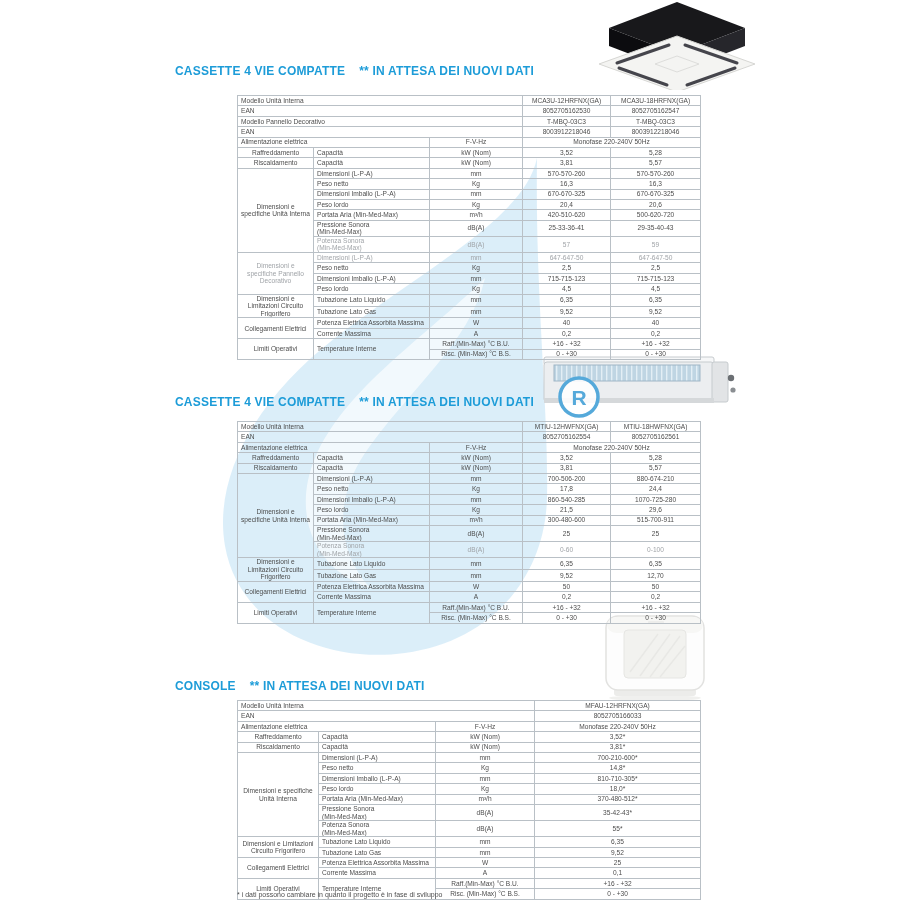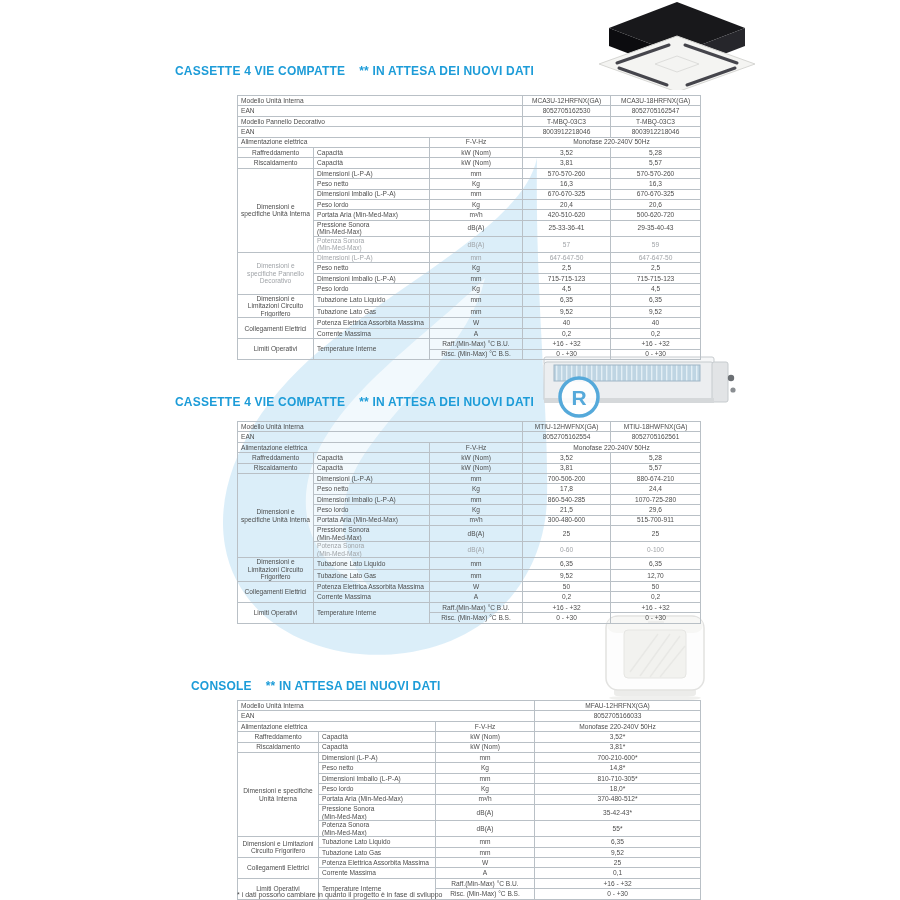--- a/index.html
+++ b/index.html
@@ -369,21 +369,21 @@
   <svg class="prod" style="left:598px;top:610px;width:118px;height:92px" viewBox="0 0 118 92" xmlns="http://www.w3.org/2000/svg">
     <ellipse cx="57" cy="88" rx="46" ry="3" fill="#f0f0ee"></ellipse>
     <rect x="16" y="78" width="82" height="8" rx="3" fill="#ececea"></rect>
     <rect x="8" y="6" width="98" height="74" rx="12" fill="#fdfdfd" stroke="#e2e2e0" stroke-width="1.5"></rect>
     <rect x="9" y="7" width="96" height="16" rx="10" fill="#f7f7f5"></rect>
     <rect x="26" y="20" width="62" height="48" rx="4" fill="#f2f2ef" stroke="#e6e6e3" stroke-width="1"></rect>
     <path d="M32,62 L60,24 M42,66 L72,24 M52,67 L82,26 M62,67 L87,36" stroke="#e8e8e5" stroke-width="1.4" fill="none"></path>
     <rect x="50" y="11" width="16" height="2.5" rx="1" fill="#ededeb"></rect>
   </svg>
 
-  <div class="sec-heading" style="left:191px;top:679px">
+  <div class="sec-heading" style="left:175px;top:679px">
     <span>CONSOLE</span><span class="note">** IN ATTESA DEI NUOVI DATI</span>
   </div>
   <table class="spec-table" style="left: 237px; top: 700px; width: 463px;" id="table-2">
       <colgroup>
         <col style="width: 81px;">
         <col style="width: 117px;">
         <col style="width: 99px;">
         <col style="width: 166px;">
       </colgroup>
       <tbody>

